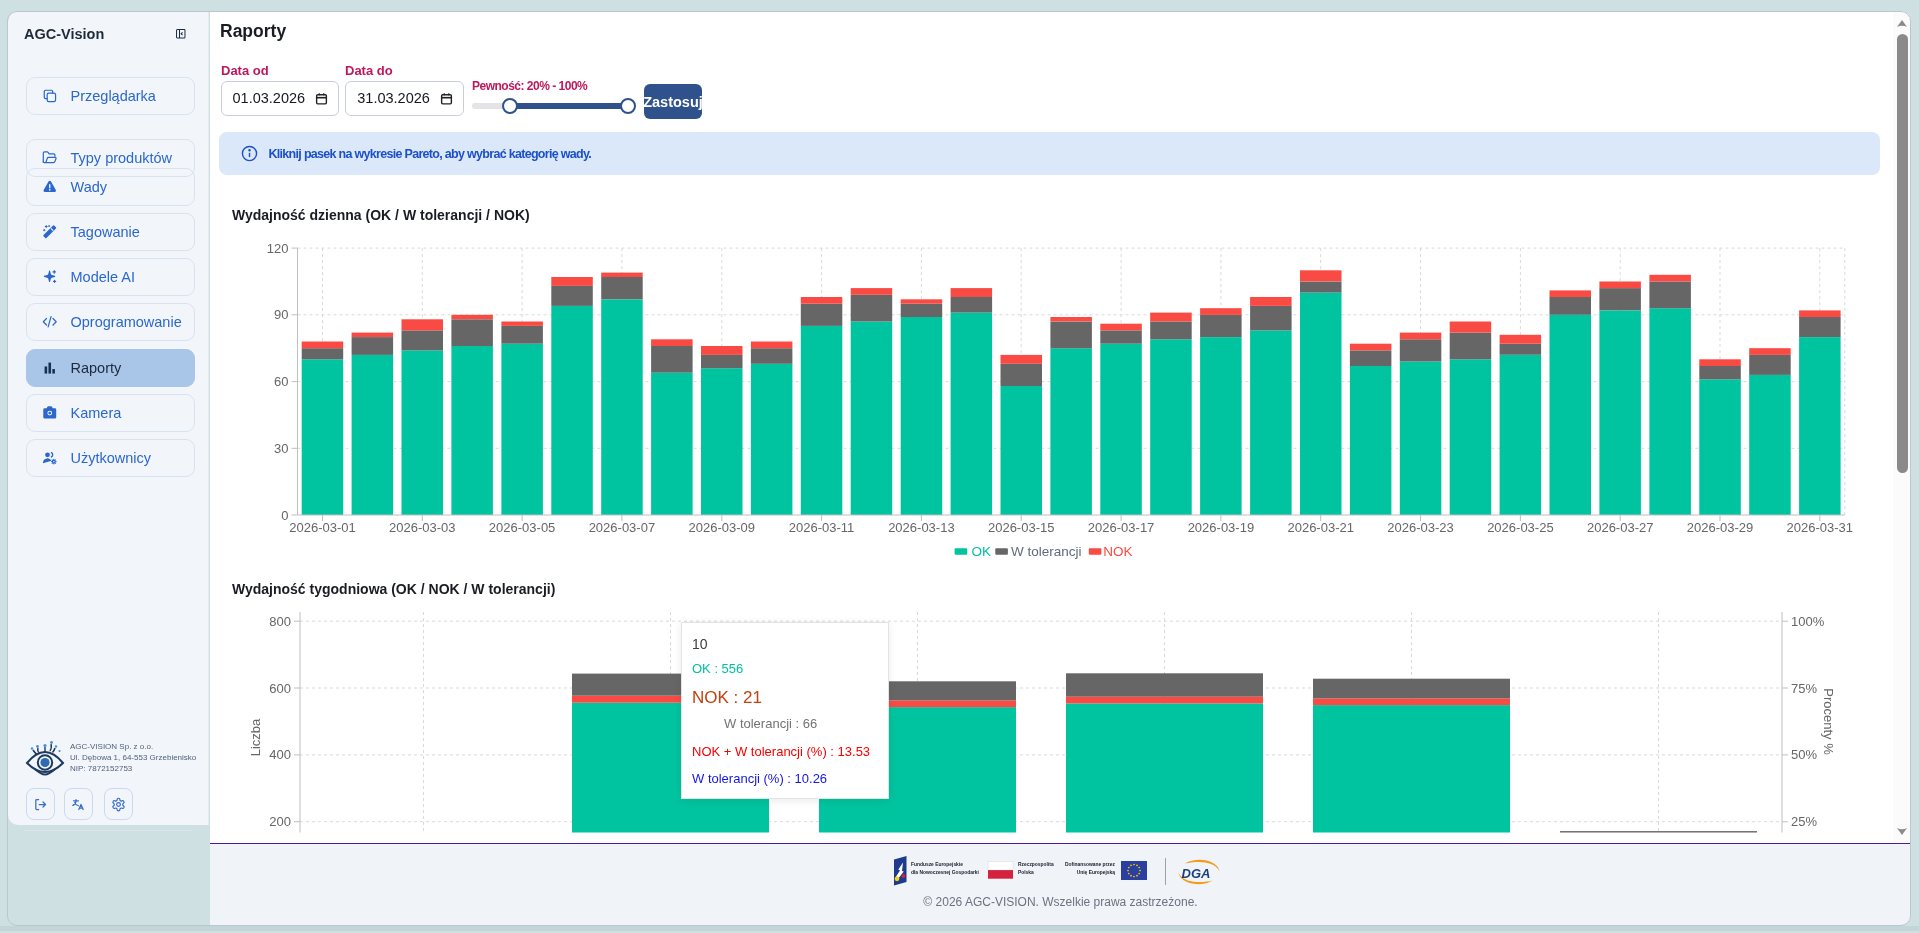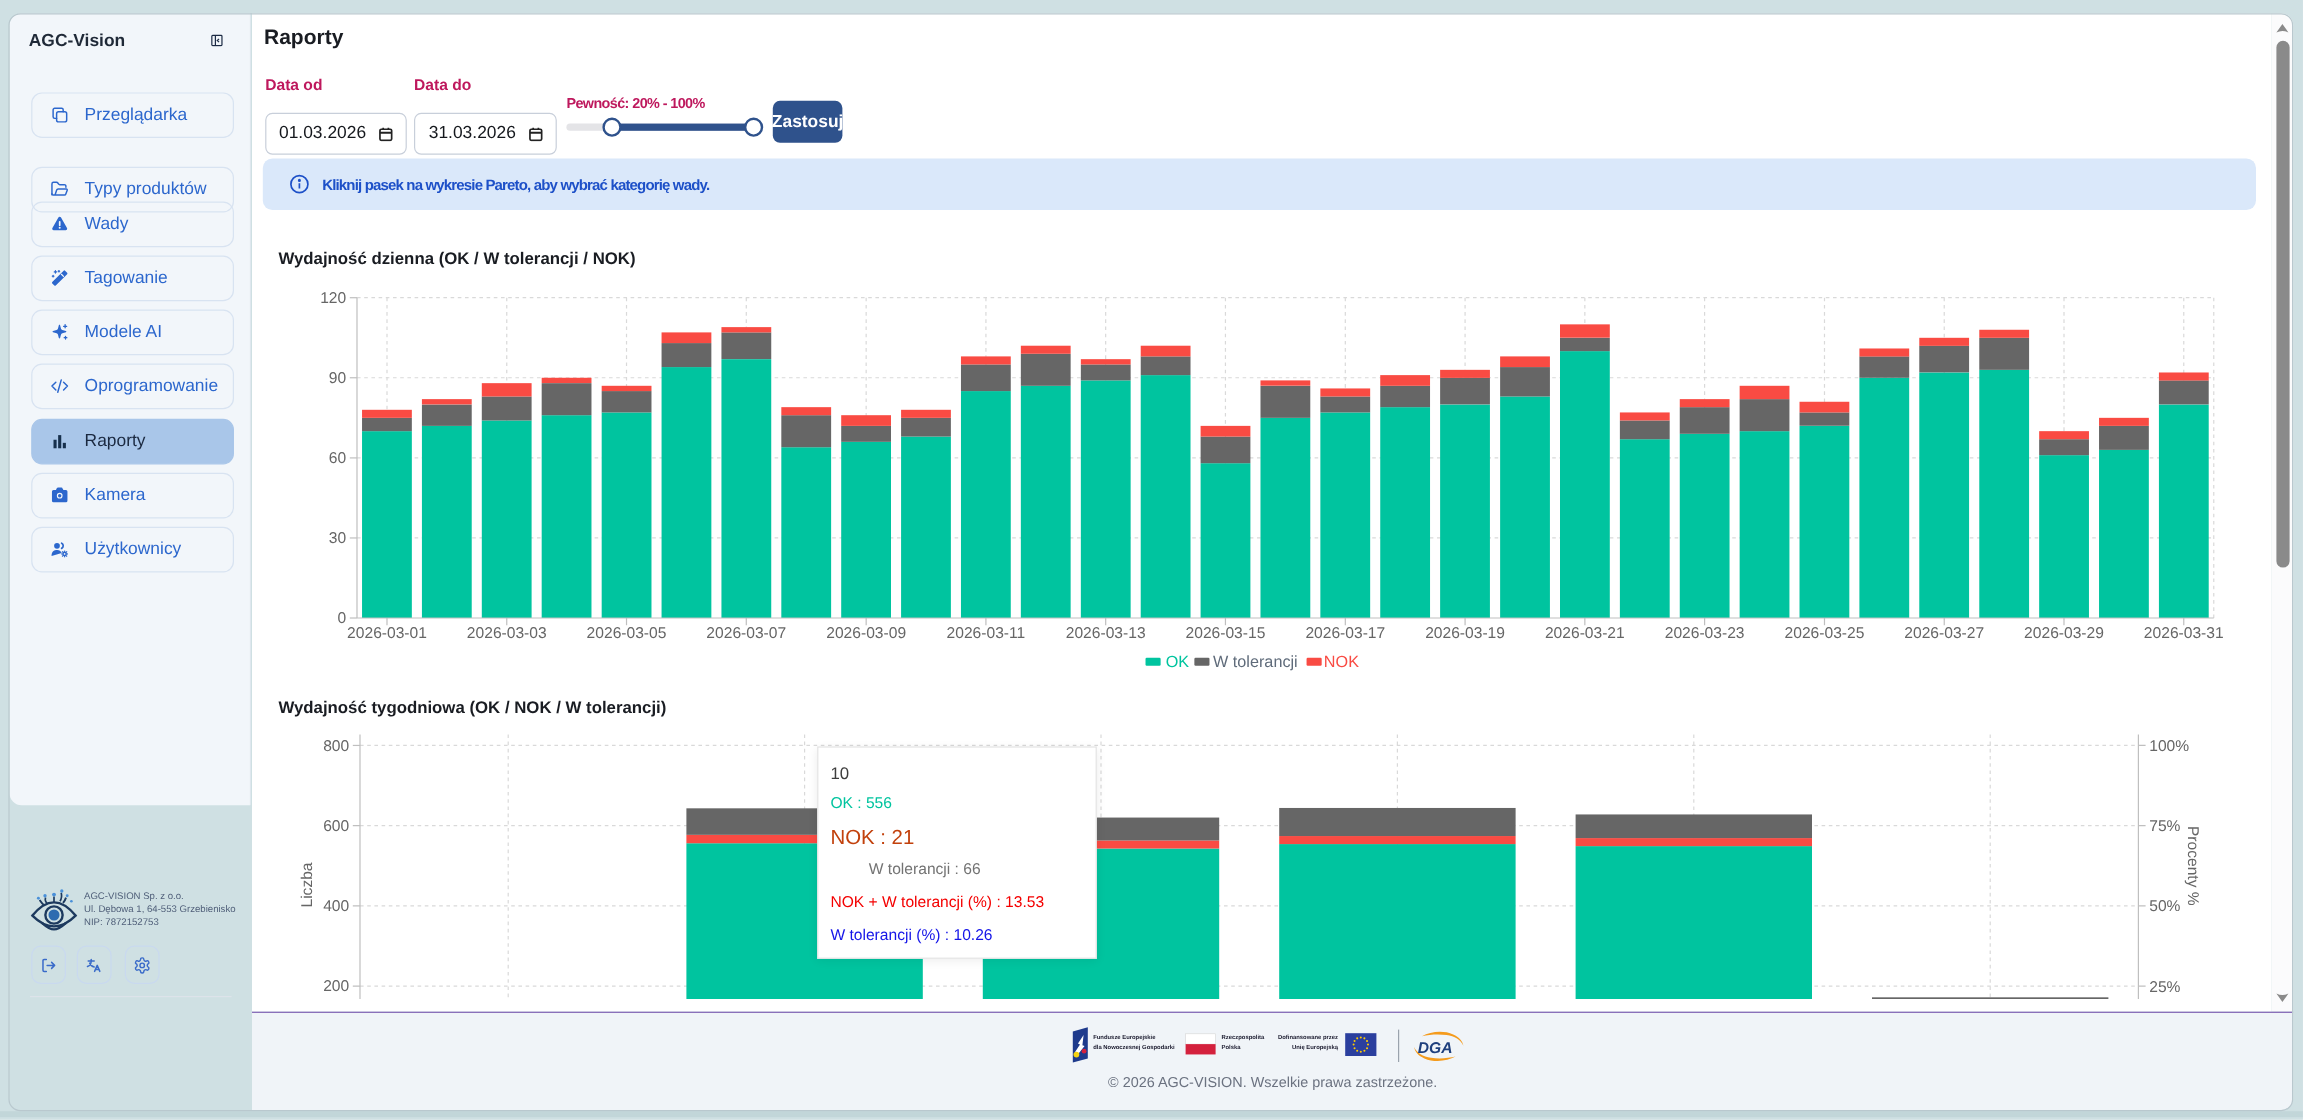--- a/index.html
+++ b/index.html
@@ -1,36 +1,36 @@
 <!DOCTYPE html>
 <html><head><meta charset="utf-8">
 <style>
 * { margin:0; padding:0; box-sizing:border-box; }
 html,body { width:1919px; height:933px; overflow:hidden; background:#cfe0e3;
   font-family:"Liberation Sans",sans-serif; }
 .abs { position:absolute; }
-#sidebar { position:absolute; left:8px; top:11px; width:201px; height:660px;
+#sidebar { position:absolute; left:8px; top:11px; width:201px; height:814px;
   background:#f2f6fa; border-radius:10px 0 0 10px; border-right:1px solid #e3eaf2; }
 #main { position:absolute; left:210px; top:11px; width:1683px; height:832px; background:#fff; overflow:hidden; }
 #track { position:absolute; left:1893px; top:11px; width:18px; height:832px; background:#fbfbfc; border-radius:0 10px 0 0; }
 #footer { position:absolute; left:210px; top:843px; width:1701px; height:82px; background:#f0f4f8;
   border-radius:0 0 10px 0; border-top:1px solid #4c1d95; }
 #botstrip { position:absolute; left:0; top:926px; width:1919px; height:5px; background:#c2d6d9; }
 #winborder { position:absolute; left:7px; top:10.5px; width:1904px; height:915px; border:1px solid #b9c8ce;
   border-radius:10px; pointer-events:none; z-index:50; }
 .nav-item { position:absolute; left:18px; width:169px; height:37.5px; border:1px solid #d8e3f1;
   border-radius:9px; display:flex; align-items:center; color:#2c67cd; font-size:14.5px; }
 .nav-item .nico { width:15.5px; height:15.5px; margin-left:15px; margin-right:13px; flex:none; }
 .nav-item.active { background:#a9c6e9; border-color:#a9c6e9; color:#17304d; }
 .nav-item.active span { color:#1b2940; }
 .ibtn { position:absolute; top:777px; width:29px; height:32px; border:1px solid #c9d9ef; border-radius:8px;
   display:flex; align-items:center; justify-content:center; }
 .ibtn svg { width:15px; height:15px; }
 .lbl { position:absolute; font-size:13px; font-weight:bold; color:#be185d; }
-.dinput { position:absolute; top:83px; width:118.5px; height:34.5px; border:1px solid #c8cfda; border-radius:6px;
+.dinput { position:absolute; top:70px; width:118.5px; height:34.5px; border:1px solid #c8cfda; border-radius:6px;
   background:#fff; font-size:14.5px; color:#15181d; display:flex; align-items:center; padding-left:11px; }
 .cal { position:absolute; right:10px; top:9.5px; width:13px; height:13px; }
 .ct { position:absolute; font-weight:bold; font-size:14px; color:#191c22; }
 </style></head>
 <body>
 <div id="sidebar">
   <div class="abs" style="left:16px;top:15px;font-size:14.5px;font-weight:bold;color:#1f2937;">AGC-Vision</div>
   <svg class="abs" style="left:167px;top:16.5px" width="11.5" height="11.5" viewBox="0 0 24 24" fill="none" stroke="#1c2b44" stroke-width="2.1">
       <rect x="3.2" y="3.2" width="17.6" height="17.6" rx="1.5"></rect>
       <line x1="9.4" y1="3.2" x2="9.4" y2="20.8"></line>
@@ -405,21 +405,21 @@
         <line x1="1782.0" y1="688.0" x2="1788.0" y2="688.0" stroke="#bfbfbf"></line>
         <text x="1791.0" y="692.5" font-size="13" fill="#666666">75%</text>
         <line x1="1782.0" y1="621.2" x2="1788.0" y2="621.2" stroke="#bfbfbf"></line>
         <text x="1791.0" y="625.7" font-size="13" fill="#666666">100%</text>
       </g>
   </svg>
 
   <div class="abs" style="left:27px;top:719px;font-size:13px;color:#666666;transform:rotate(-90deg);transform-origin:center;">Liczba</div>
   <div class="abs" style="left:1585px;top:702.5px;font-size:13px;color:#666666;transform:rotate(90deg);transform-origin:center;">Procenty %</div>
 
-  <div class="abs" style="left:471px;top:611px;width:233px;height:177px;background:#fff;border:1px solid #e3e3e3;box-shadow:0 2px 8px rgba(0,0,0,0.08);padding:0;">
+  <div class="abs" style="left:471px;top:611px;width:208px;height:177px;background:#fff;border:1px solid #e3e3e3;box-shadow:0 2px 8px rgba(0,0,0,0.08);padding:0;">
     <div class="abs" style="left:10px;top:12.5px;font-size:14px;color:#3d3d3d;">10</div>
     <div class="abs" style="left:10px;top:38px;font-size:13px;white-space:nowrap;color:#00c49f;">OK : 556</div>
     <div class="abs" style="left:10px;top:65px;font-size:17px;white-space:nowrap;color:#c2410c;">NOK : 21</div>
     <div class="abs" style="left:10px;top:92.5px;font-size:13px;white-space:nowrap;color:#737373;margin-left:32px;">W tolerancji : 66</div>
     <div class="abs" style="left:10px;top:120.5px;font-size:13px;white-space:nowrap;color:#f40000;">NOK + W tolerancji (%) : 13.53</div>
     <div class="abs" style="left:10px;top:148px;font-size:13px;white-space:nowrap;color:#1515e8;">W tolerancji (%) : 10.26</div>
   </div>
 </div>
 
 <div id="track">

